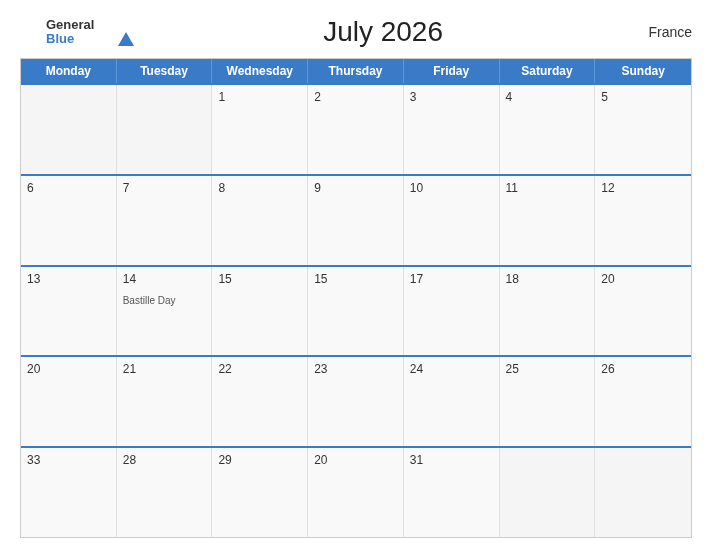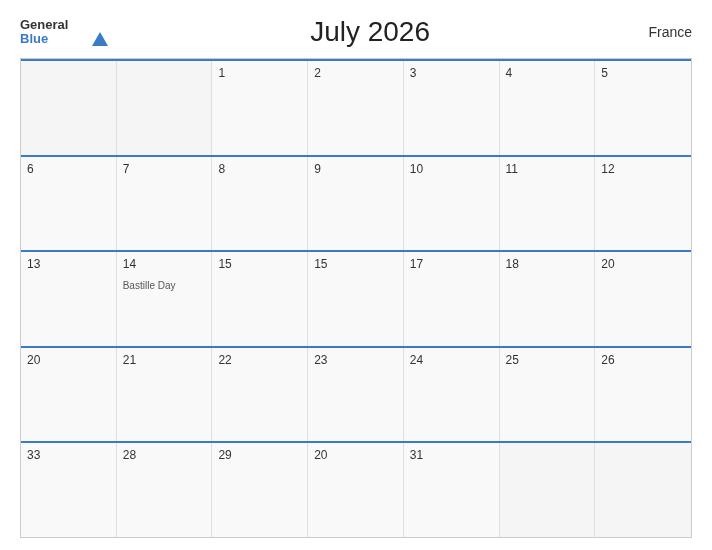--- a/index.html
+++ b/index.html
@@ -16,20 +16,21 @@
       background: #fff;
       padding: 16px 20px 12px 20px;
       display: flex;
       flex-direction: column;
     }
     .header {
       display: flex;
       align-items: center;
       justify-content: space-between;
       margin-bottom: 10px;
+      margin-left: 26px;
     }
     .logo {
       display: flex;
       align-items: center;
       font-size: 13px;
       font-weight: bold;
       color: #333;
       line-height: 1.1;
     }
     .logo-text {
@@ -128,20 +129,29 @@
           <span class="logo-blue">Blue</span>
           <span class="logo-triangle"></span>
         </span>
       </div>
     </div>
     <div class="title">July 2026</div>
     <div class="country">France</div>
   </div>
 
   <div class="calendar">
+    <div class="cal-header">
+    <div class="cal-header-cell">Monday</div>
+        <div class="cal-header-cell">Tuesday</div>
+        <div class="cal-header-cell">Wednesday</div>
+        <div class="cal-header-cell">Thursday</div>
+        <div class="cal-header-cell">Friday</div>
+        <div class="cal-header-cell">Saturday</div>
+        <div class="cal-header-cell">Sunday</div>
+      </div>
     <div class="cal-body">
     <div class="cal-row">
           <div class="cal-cell empty"></div>
           <div class="cal-cell empty"></div>
           <div class="cal-cell">
             <span class="day-number">1</span>
           </div>
           <div class="cal-cell">
             <span class="day-number">2</span>
           </div>

